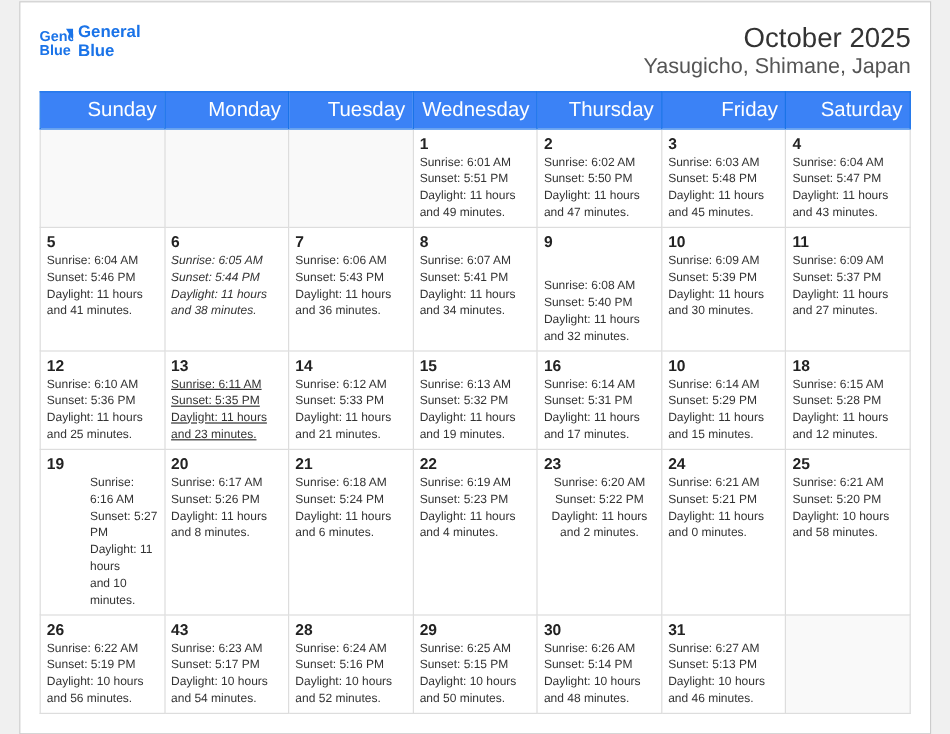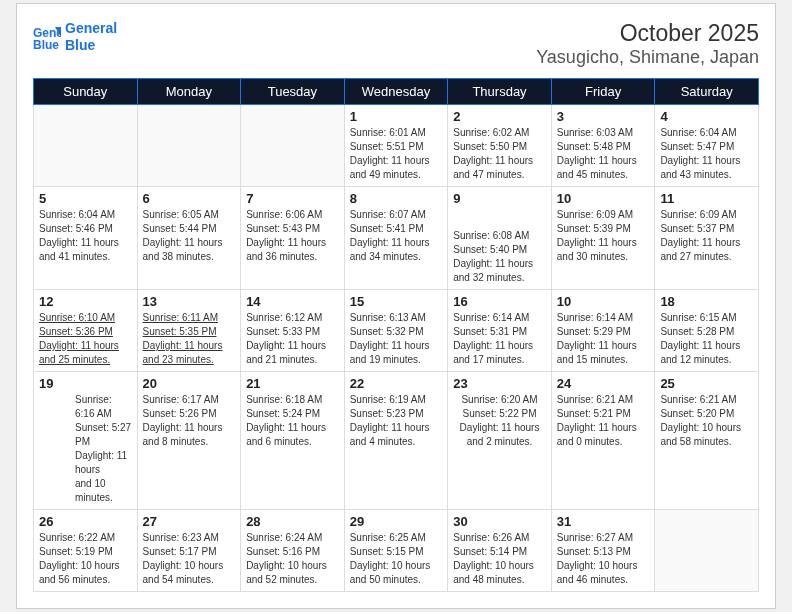--- a/index.html
+++ b/index.html
@@ -44,25 +44,25 @@
     .location {
       font-size: 18px;
       color: #555;
     }
     .calendar-grid {
       width: 100%;
       border-collapse: collapse;
       table-layout: fixed;
     }
     .calendar-grid th {
-      background: #0f172a;
+      background: #3b82f6;
       color: white;
-      text-align: center;
+      text-align: right;
       padding: 5px 6px;
-      font-size: 13px;
+      font-size: 17px;
       font-weight: normal;
       border: 1px solid #1a73e8;
     }
     .calendar-grid td {
       border: 1px solid #ddd;
       vertical-align: top;
       padding: 4px 5px;
       height: 82px;
       font-size: 10.5px;
       color: #333;
@@ -156,21 +156,21 @@
         <tr>
           <td>
             <div class="day-number">5</div>
             <div class="day-info" style="white-space: pre-line;">Sunrise: 6:04 AM
 Sunset: 5:46 PM
 Daylight: 11 hours
 and 41 minutes.</div>
           </td>
           <td>
             <div class="day-number">6</div>
-            <div class="day-info" style="white-space: pre-line;">Sunrise: 6:05 AM
+            <div class="day-info" style="white-space: pre-line; font-style: italic;">Sunrise: 6:05 AM
 Sunset: 5:44 PM
 Daylight: 11 hours
 and 38 minutes.</div>
           </td>
           <td>
             <div class="day-number">7</div>
             <div class="day-info" style="white-space: pre-line;">Sunrise: 6:06 AM
 Sunset: 5:43 PM
 Daylight: 11 hours
 and 36 minutes.</div>
@@ -200,21 +200,21 @@
             <div class="day-number">11</div>
             <div class="day-info" style="white-space: pre-line;">Sunrise: 6:09 AM
 Sunset: 5:37 PM
 Daylight: 11 hours
 and 27 minutes.</div>
           </td>
         </tr>
         <tr>
           <td>
             <div class="day-number">12</div>
-            <div class="day-info" style="white-space: pre-line; text-decoration: underline;">Sunrise: 6:10 AM
+            <div class="day-info" style="white-space: pre-line;">Sunrise: 6:10 AM
 Sunset: 5:36 PM
 Daylight: 11 hours
 and 25 minutes.</div>
           </td>
           <td>
             <div class="day-number">13</div>
             <div class="day-info" style="white-space: pre-line; text-decoration: underline;">Sunrise: 6:11 AM
 Sunset: 5:35 PM
 Daylight: 11 hours
 and 23 minutes.</div>
@@ -308,21 +308,21 @@
         </tr>
         <tr>
           <td>
             <div class="day-number">26</div>
             <div class="day-info" style="white-space: pre-line;">Sunrise: 6:22 AM
 Sunset: 5:19 PM
 Daylight: 10 hours
 and 56 minutes.</div>
           </td>
           <td>
-            <div class="day-number">27</div>
+            <div class="day-number">43</div>
             <div class="day-info" style="white-space: pre-line;">Sunrise: 6:23 AM
 Sunset: 5:17 PM
 Daylight: 10 hours
 and 54 minutes.</div>
           </td>
           <td>
             <div class="day-number">28</div>
             <div class="day-info" style="white-space: pre-line;">Sunrise: 6:24 AM
 Sunset: 5:16 PM
 Daylight: 10 hours

